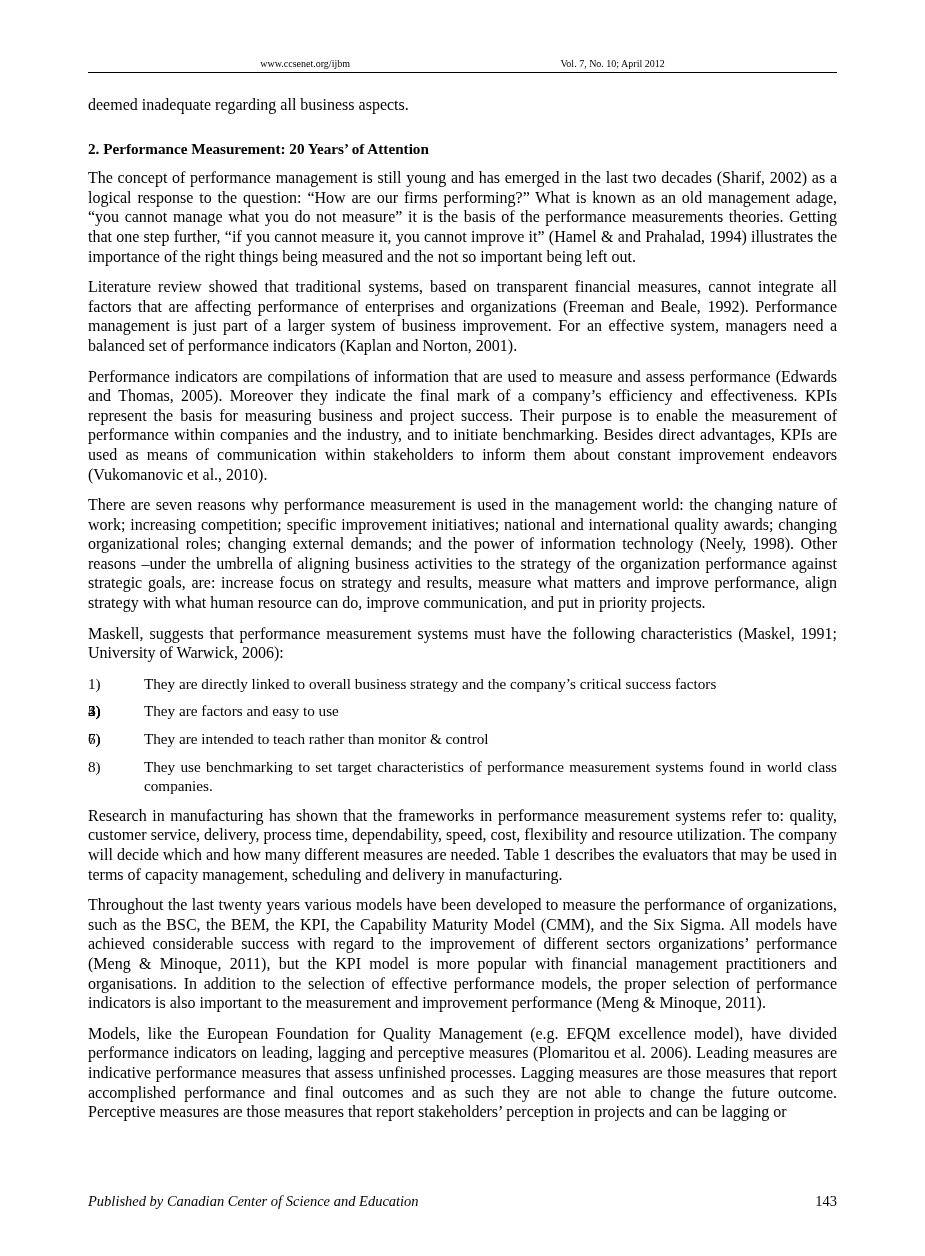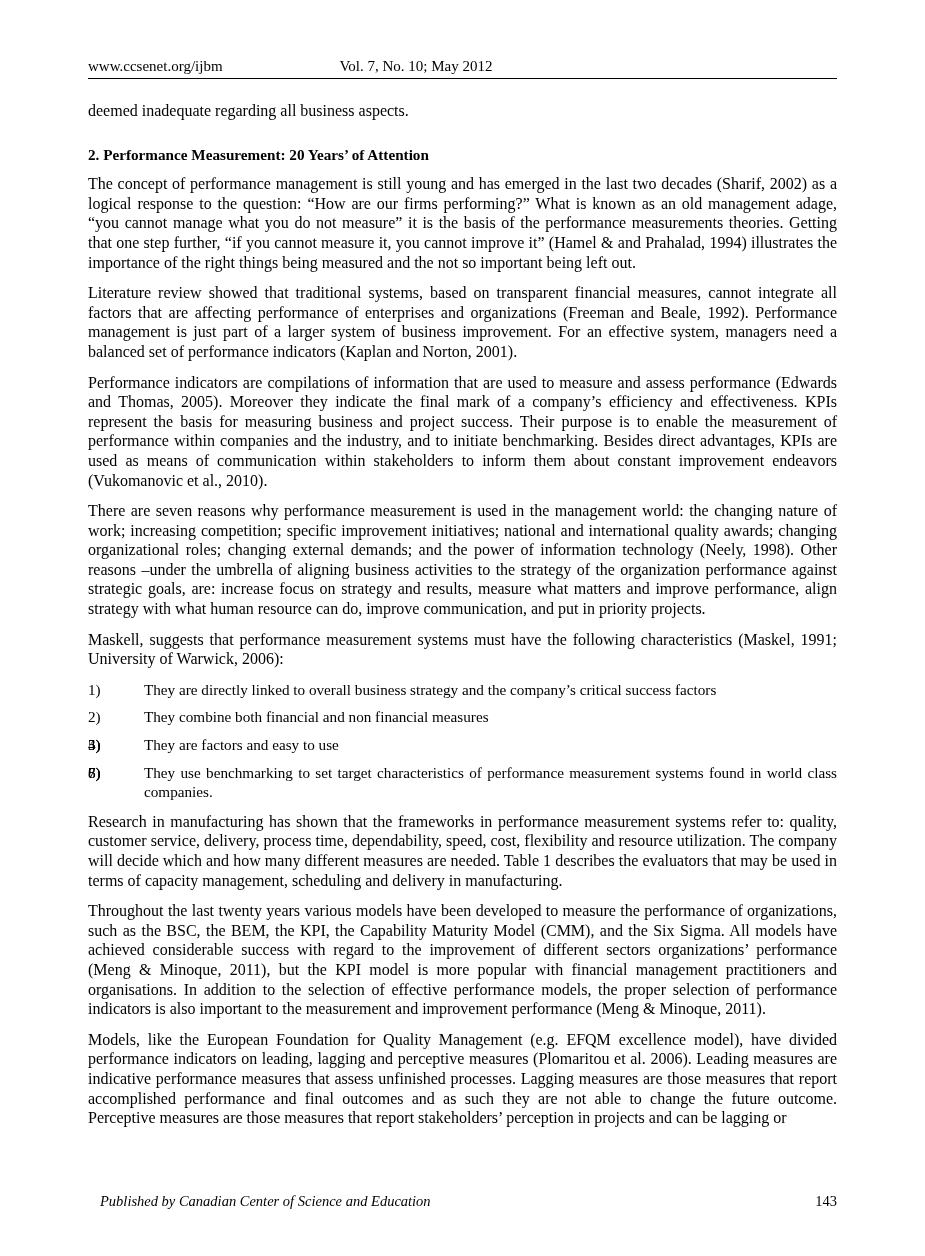--- a/index.html
+++ b/index.html
@@ -18,23 +18,24 @@
     position: relative;
     width: 925px;
     height: 1256px;
     box-sizing: border-box;
     padding: 58px 88px 40px 88px;
   }
   
   .runhead {
     display: flex;
     align-items: baseline;
-    font-size: 15px;
+    font-size: 10px;
     padding-bottom: 3px;
     border-bottom: 1px solid #000;
+    justify-content: center;
   }
   .runhead .left {
     width: 27%;
     text-align: left;
     white-space: nowrap;
   }
   .runhead .center {
     flex: 1;
     text-align: center;
     white-space: nowrap;
@@ -92,57 +93,56 @@
     right: 88px;
     bottom: 46px;
     display: flex;
     align-items: baseline;
     font-size: 14.5px;
   }
   .footer .pub {
     flex: 1;
     font-style: italic;
     text-align: left;
-    margin-left: 12px;
   }
   .footer .pageno {
     text-align: left;
     white-space: nowrap;
   }
 </style>
 </head>
 <body>
 
 <div class="page">
 
   <div class="runhead">
     <div class="left">www.ccsenet.org/ijbm</div>
-    <div class="right">Vol. 7, No. 10; May 2012</div>
+    <div class="right">Vol. 7, No. 10; April 2012</div>
   </div>
 
   <div class="body">
 
     <p class="para first">deemed inadequate regarding all business aspects.</p>
 
     <h2 class="section">2. Performance Measurement: 20 Years’ of Attention</h2>
 
     <p class="para">The concept of performance management is still young and has emerged in the last two decades (Sharif, 2002) as a logical response to the question: “How are our firms performing?” What is known as an old management adage, “you cannot manage what you do not measure” it is the basis of the performance measurements theories. Getting that one step further, “if you cannot measure it, you cannot improve it” (Hamel &amp; and Prahalad, 1994) illustrates the importance of the right things being measured and the not so important being left out.</p>
     <p class="para">Literature review showed that traditional systems, based on transparent financial measures, cannot integrate all factors that are affecting performance of enterprises and organizations (Freeman and Beale, 1992). Performance management is just part of a larger system of business improvement. For an effective system, managers need a balanced set of performance indicators (Kaplan and Norton, 2001).</p>
     <p class="para">Performance indicators are compilations of information that are used to measure and assess performance (Edwards and Thomas, 2005). Moreover they indicate the final mark of a company’s efficiency and effectiveness. KPIs represent the basis for measuring business and project success. Their purpose is to enable the measurement of performance within companies and the industry, and to initiate benchmarking. Besides direct advantages, KPIs are used as means of communication within stakeholders to inform them about constant improvement endeavors (Vukomanovic et al., 2010).</p>
     <p class="para">There are seven reasons why performance measurement is used in the management world: the changing nature of work; increasing competition; specific improvement initiatives; national and international quality awards; changing organizational roles; changing external demands; and the power of information technology (Neely, 1998). Other reasons –under the umbrella of aligning business activities to the strategy of the organization performance against strategic goals, are: increase focus on strategy and results, measure what matters and improve performance, align strategy with what human resource can do, improve communication, and put in priority projects.</p>
     <p class="para">Maskell, suggests that performance measurement systems must have the following characteristics (Maskel, 1991; University of Warwick, 2006):</p>
 
     <ol class="numlist">
       <li><span class="num">1)</span><span>They are directly linked to overall business strategy and the company’s critical success factors</span></li>
-      <li><span class="num">2)</span><span>They combine both financial and non financial measures</span></li>
+      <li><span class="num">2)</span></li>
       <li><span class="num">3)</span></li>
       <li><span class="num">4)</span></li>
       <li><span class="num">5)</span><span>They are factors and easy to use</span></li>
       <li><span class="num">6)</span></li>
-      <li><span class="num">7)</span></li>
+      <li><span class="num">7)</span><span>They are intended to teach rather than monitor &amp; control</span></li>
       <li><span class="num">8)</span><span>They use benchmarking to set target characteristics of performance measurement systems found in world class companies.</span></li>
     </ol>
 
     <p class="para">Research in manufacturing has shown that the frameworks in performance measurement systems refer to: quality, customer service, delivery, process time, dependability, speed, cost, flexibility and resource utilization. The company will decide which and how many different measures are needed. Table 1 describes the evaluators that may be used in terms of capacity management, scheduling and delivery in manufacturing.</p>
     <p class="para">Throughout the last twenty years various models have been developed to measure the performance of organizations, such as the BSC, the BEM, the KPI, the Capability Maturity Model (CMM), and the Six Sigma. All models have achieved considerable success with regard to the improvement of different sectors organizations’ performance (Meng &amp; Minoque, 2011), but the KPI model is more popular with financial management practitioners and organisations. In addition to the selection of effective performance models, the proper selection of performance indicators is also important to the measurement and improvement performance (Meng &amp; Minoque, 2011).</p>
     <p class="para">Models, like the European Foundation for Quality Management (e.g. EFQM excellence model), have divided performance indicators on leading, lagging and perceptive measures (Plomaritou et al. 2006). Leading measures are indicative performance measures that assess unfinished processes. Lagging measures are those measures that report accomplished performance and final outcomes and as such they are not able to change the future outcome. Perceptive measures are those measures that report stakeholders’ perception in projects and can be lagging or</p>
 
   </div>
 
   <div class="footer">

